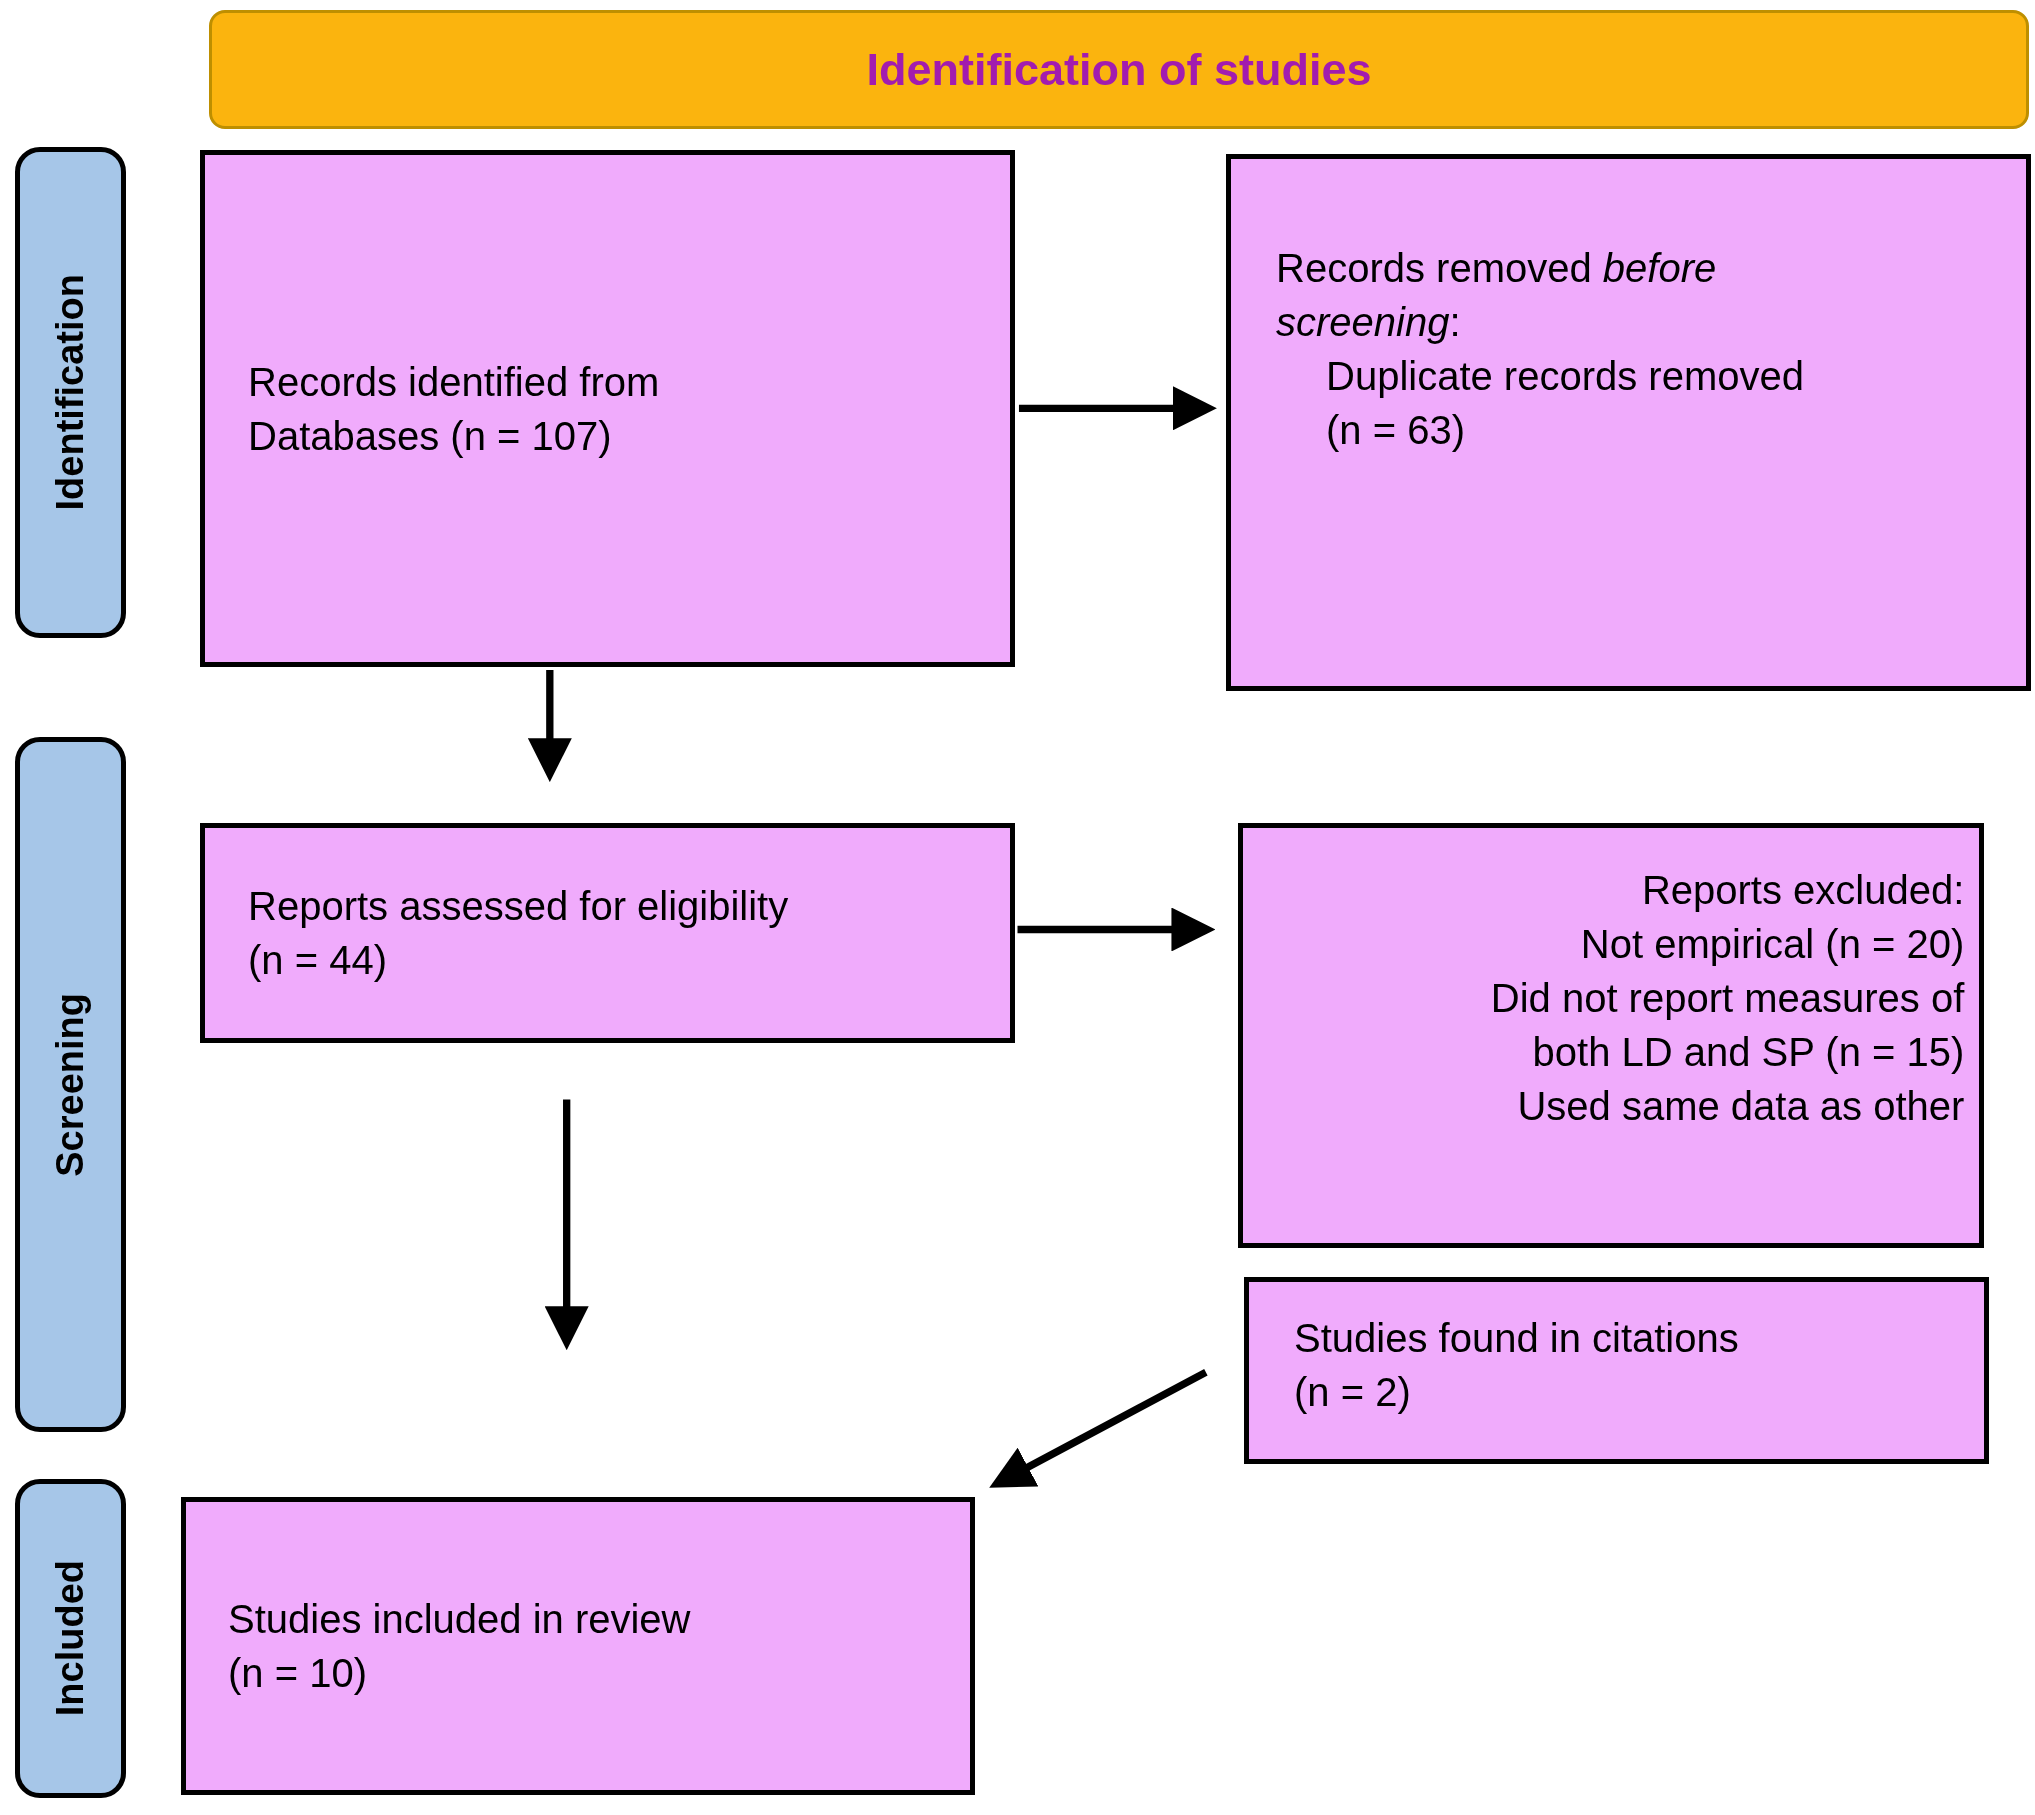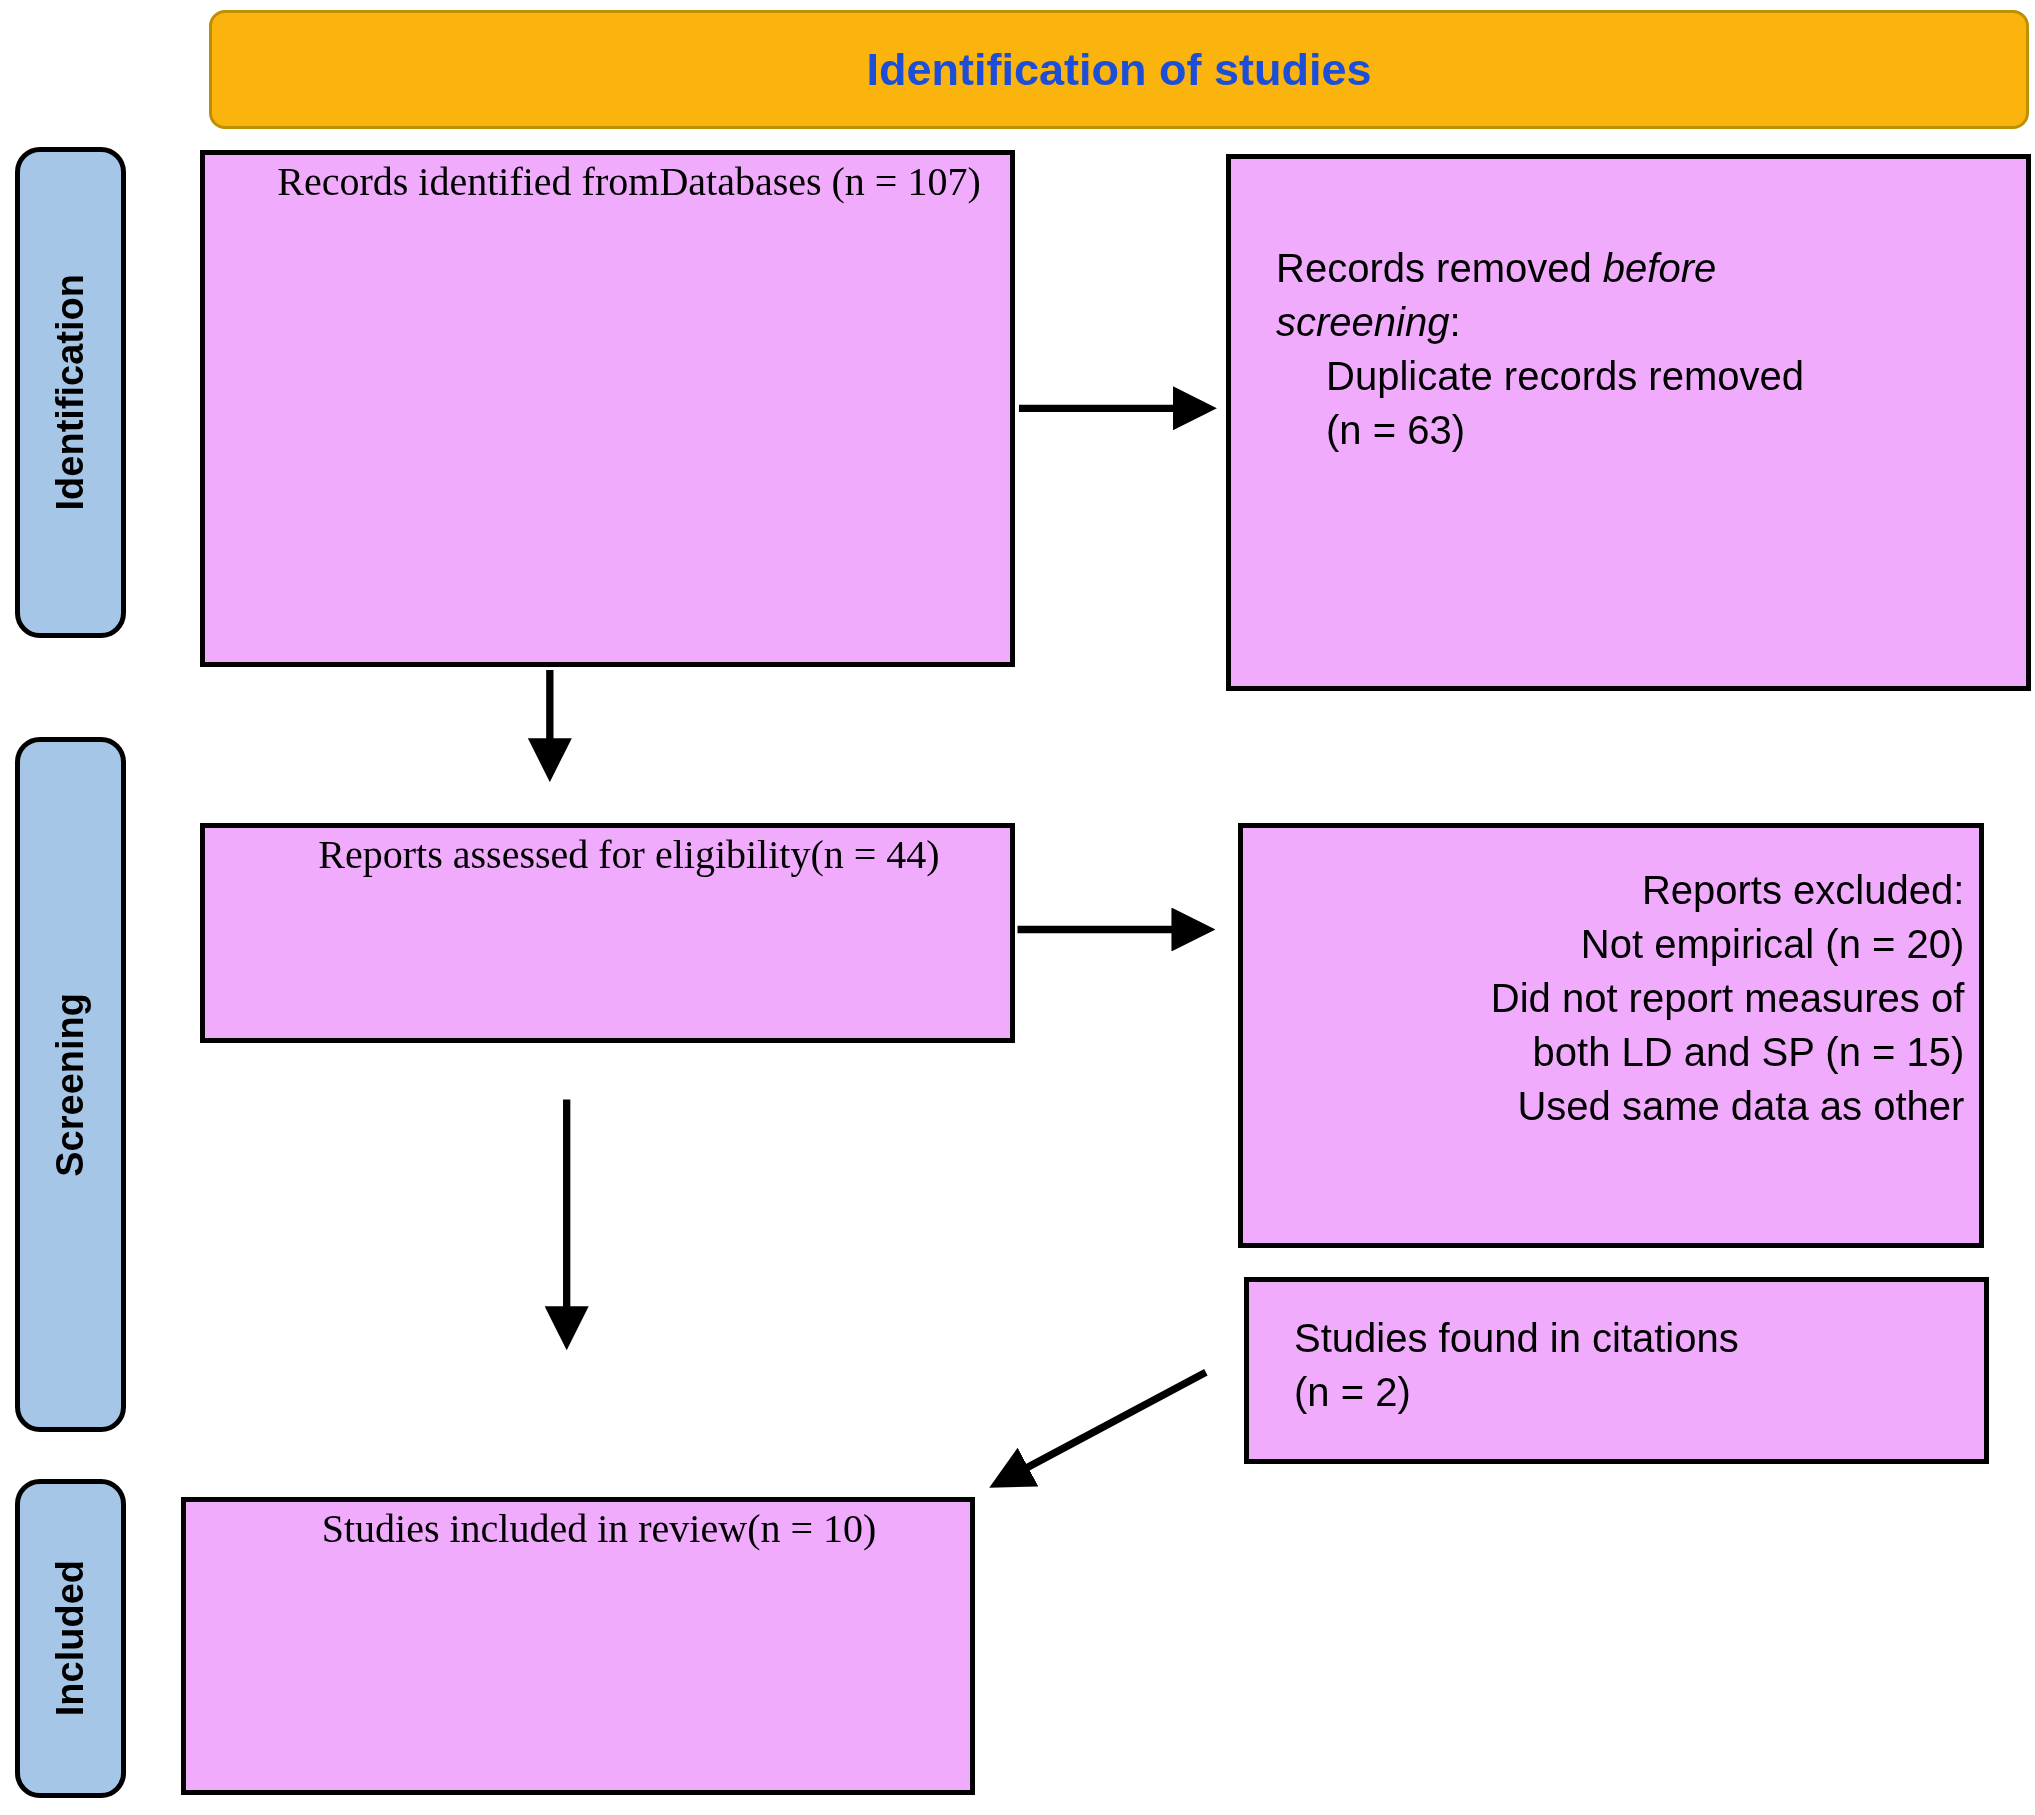--- a/index.html
+++ b/index.html
@@ -16,21 +16,21 @@
     overflow: hidden;
   }
   .banner {
     position: absolute;
     left: 209px; top: 10.3px;
     width: 1820px; height: 119px;
     background: #FBB40E;
     border: 3.7px solid #BE8F00;
     border-radius: 16px;
     display: flex; align-items: center; justify-content: center;
-    font-size: 45px; font-weight: bold; color: #1d4ed8;
+    font-size: 45px; font-weight: bold; color: #a21caf;
     box-sizing: border-box;
   }
   .sidebar-bar {
     position: absolute;
     left: 14.7px; width: 111px;
     background: #A6C6E8;
     border: 5.9px solid #000;
     border-radius: 25px;
     box-sizing: border-box;
     display: flex; align-items: center; justify-content: center;
@@ -48,21 +48,21 @@
   .node {
     position: absolute;
     background: #f0abfc;
     border: 5.9px solid #000;
     box-sizing: border-box;
     font-size: 40px; color: #000;
     line-height: 54px;
   }
   .node .line { white-space: nowrap; }
   .node .indent { margin-left: 50px; }
-  .v-center { display: flex; flex-direction: row; justify-content: center; font-family: Liberation Serif, serif; }
+  .v-center { display: flex; flex-direction: column; justify-content: center; }
 
   .box-records-identified { left: 200px;  top: 150px;  width: 815px; height: 517px; padding-left: 43px; }
   .box-records-removed    { left: 1226px; top: 154px;  width: 805px; height: 537px; padding: 82px 14.7px 0 45px; }
   .box-reports-assessed   { left: 200px;  top: 823px; width: 815px; height: 220px; padding-left: 43px; }
   .box-reports-excluded   { left: 1238px; top: 823px; width: 746px; height: 425px; padding: 35px 14.7px 0 45px; text-align: right; }
   .box-citations          { left: 1244px; top: 1277px; width: 745px; height: 187px; padding: 29px 8px 0 45px; }
   .box-included-review    { left: 181px;  top: 1497px; width: 794px; height: 298px; padding-left: 42px; }
 
   .arrows-layer {
     position: absolute;

